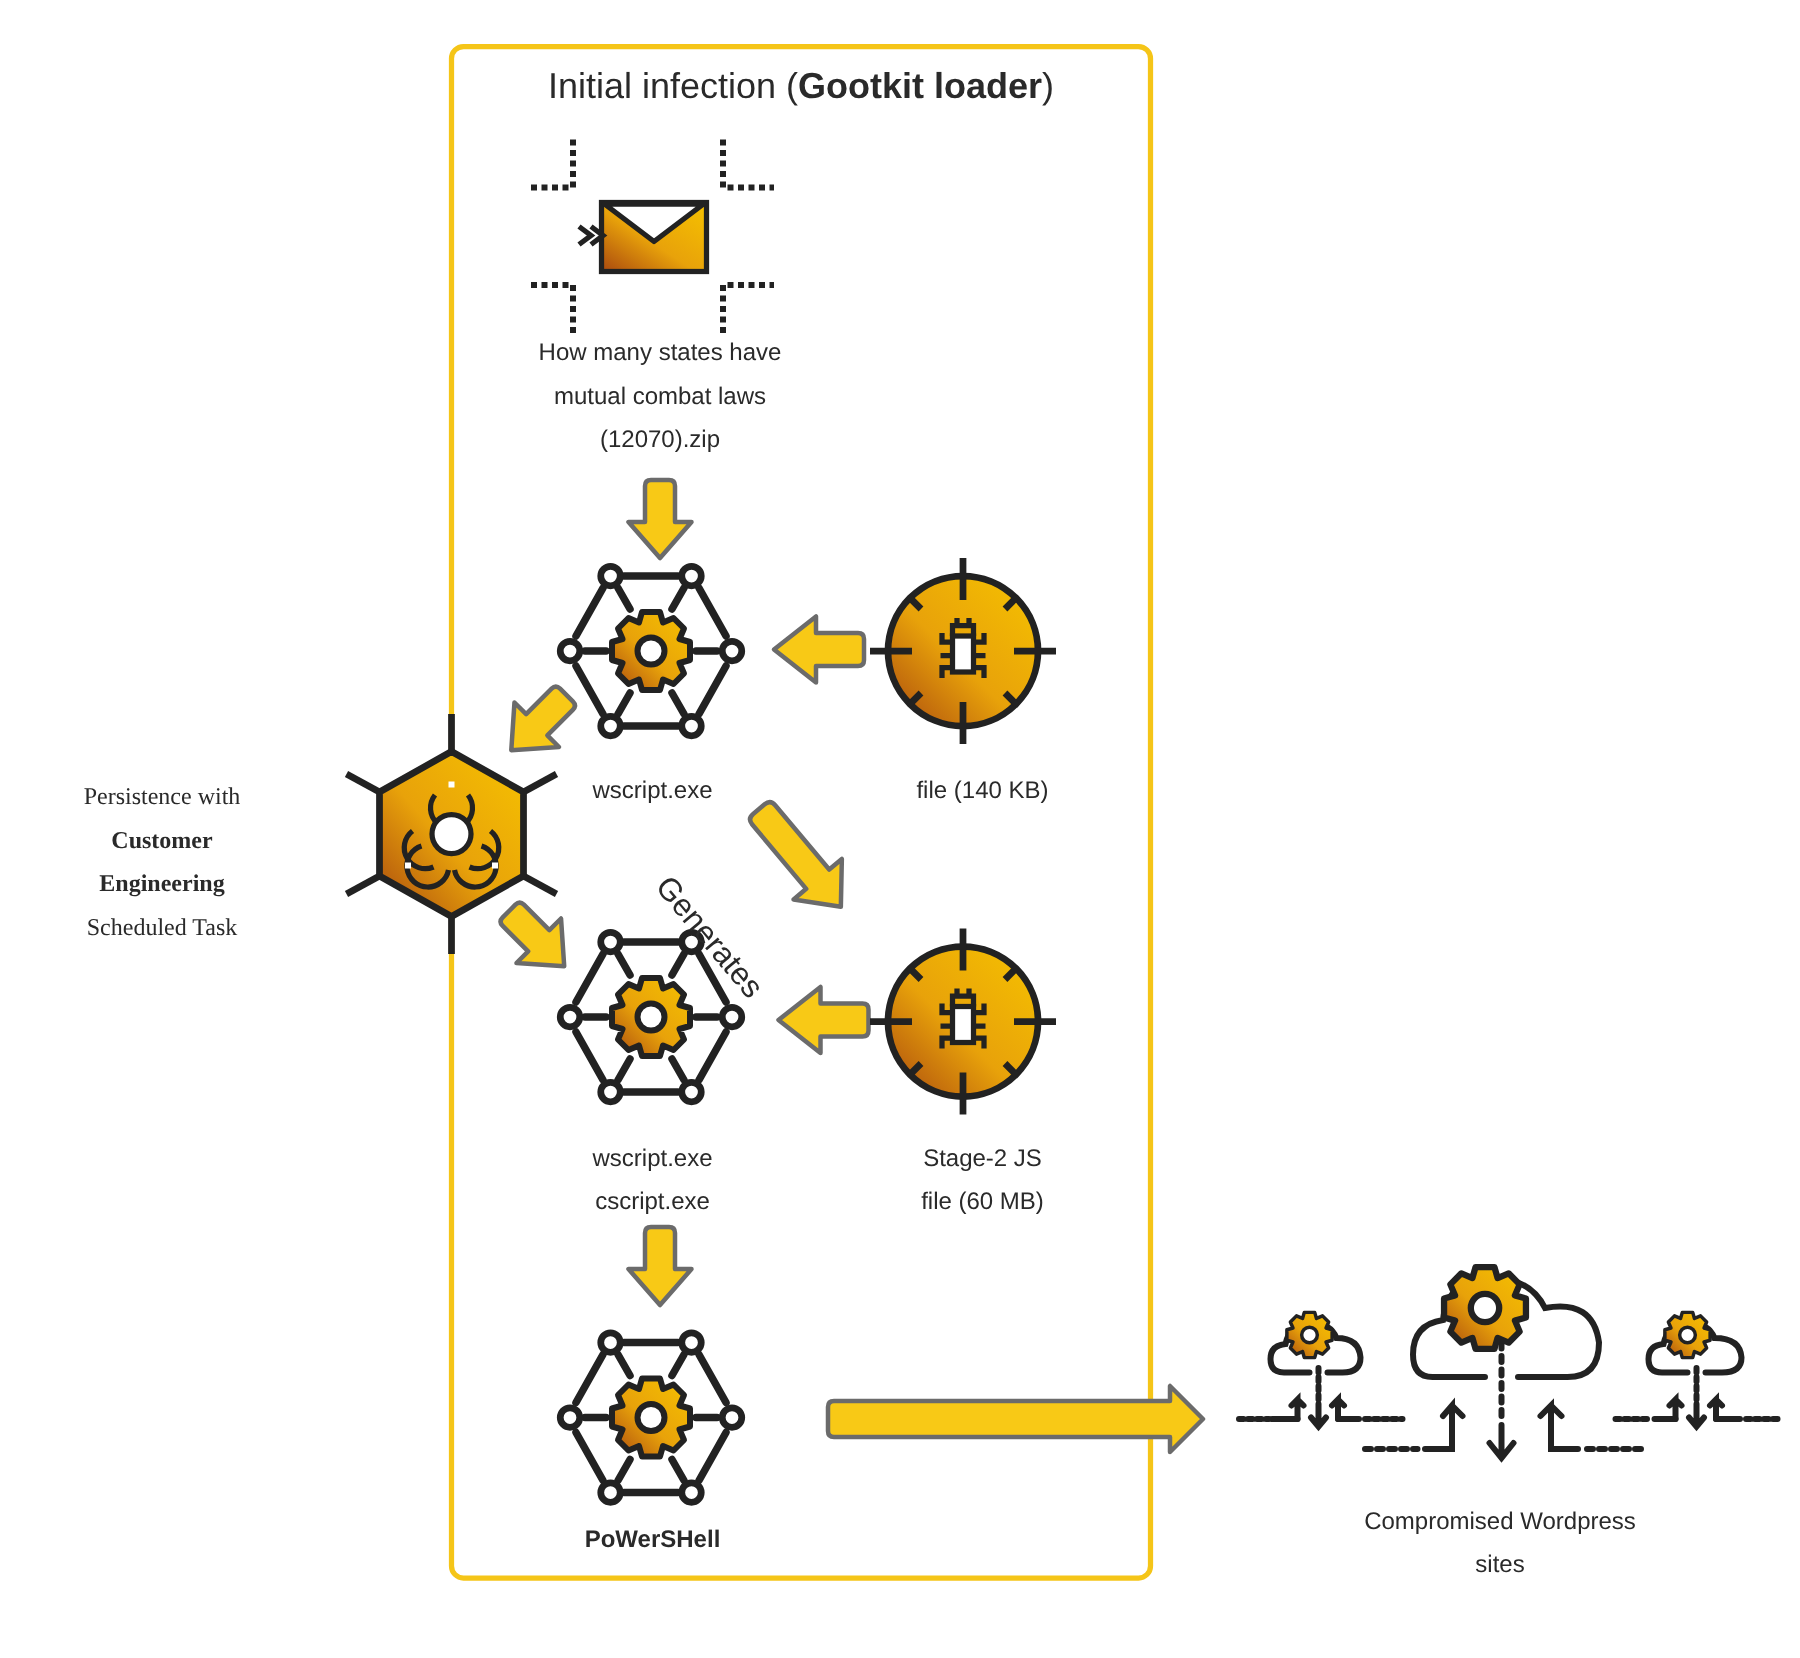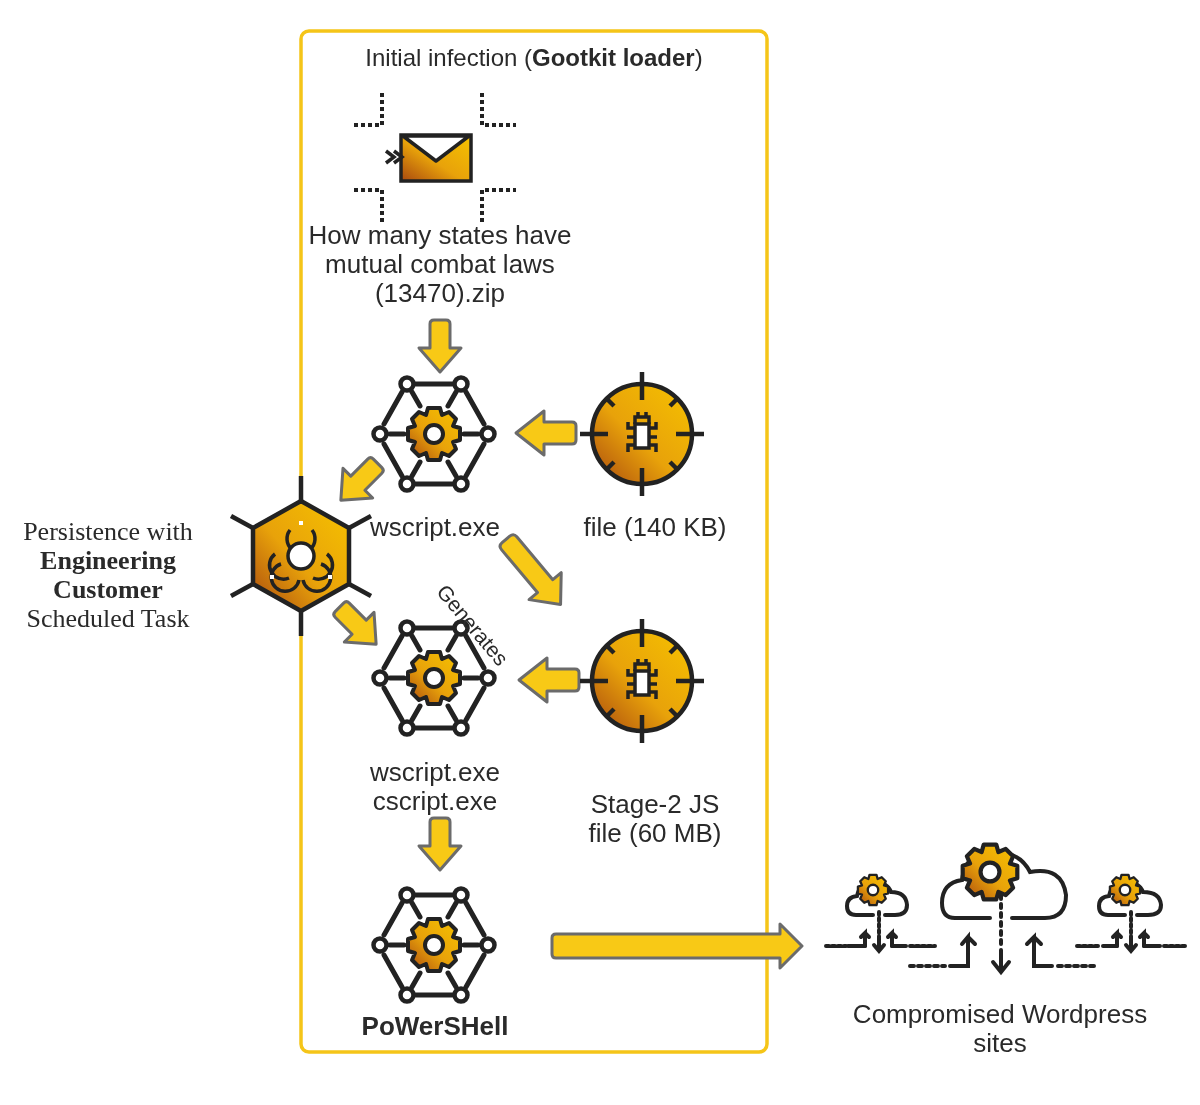--- a/index.html
+++ b/index.html
@@ -1,27 +1,27 @@
 <!DOCTYPE html>
 <html><head>
   <meta charset="utf-8">
   <style>
     html, body { margin: 0; padding: 0; background: #ffffff; }
     body { width: 1200px; height: 1105px; position: relative; overflow: hidden;
            font-family: "Liberation Sans", sans-serif; color: #222; }
     .stage { position: absolute; left: 0; top: 0; width: 1020px; height: 1105px; }
-    .label { position: absolute; text-align: center; font-size: 26px; line-height: 29px; color: #2a2a2a; white-space: nowrap; }
+    .label { position: absolute; text-align: center; font-size: 16px; line-height: 29px; color: #2a2a2a; white-space: nowrap; }
     .label b { font-weight: bold; }
     .title { left: 300px; width: 468px; top: 43px; font-size: 24px; }
     .zip { left: 300px; width: 280px; top: 221px; }
     .ws1 { left: 360px; width: 150px; top: 513px; }
     .st1 { left: 560px; width: 190px; top: 513px; }
     .persist { left: 0; width: 216px; top: 517px; font-family: Liberation Serif, serif; }
     .ws2 { left: 345px; width: 180px; top: 758px; }
-    .st2 { left: 560px; width: 190px; top: 758px; margin-top: 32px; }
+    .st2 { left: 560px; width: 190px; top: 758px; }
     .ps { left: 345px; width: 180px; top: 1012px; font-weight: bold; }
     .c2 { left: 840px; width: 320px; top: 1000px; }
     .gen { position: absolute; left: 450px; top: 580px; font-size: 21px; color: #2a2a2a;
            transform: rotate(50deg); transform-origin: left top; white-space: nowrap; }
   </style>
 </head>
 <body>
 
 <div class="stage">
   <svg width="1200" height="1105" viewBox="0 0 1200 1105" xmlns="http://www.w3.org/2000/svg">
@@ -194,35 +194,35 @@
         </g>
     </g>
   </svg>
 
   
   <div class="label title"><span>Initial infection (</span><b>Gootkit loader</b><span>)</span></div>
 
   <div class="label zip">
     <div>How many states have</div>
     <div>mutual combat laws</div>
-    <div>(13470).zip</div>
+    <div>(12070).zip</div>
   </div>
 
   <div class="label ws1">
     <div>wscript.exe</div>
   </div>
 
   <div class="label st1">
     <div>file (140 KB)</div>
   </div>
 
   <div class="label persist">
     <div>Persistence with</div>
+    <div><b>Customer</b></div>
     <div><b>Engineering</b></div>
-    <div><b>Customer</b></div>
     <div>Scheduled Task</div>
   </div>
 
   <div class="gen">Generates</div>
 
   <div class="label ws2">
     <div>wscript.exe</div>
     <div>cscript.exe</div>
   </div>
 

